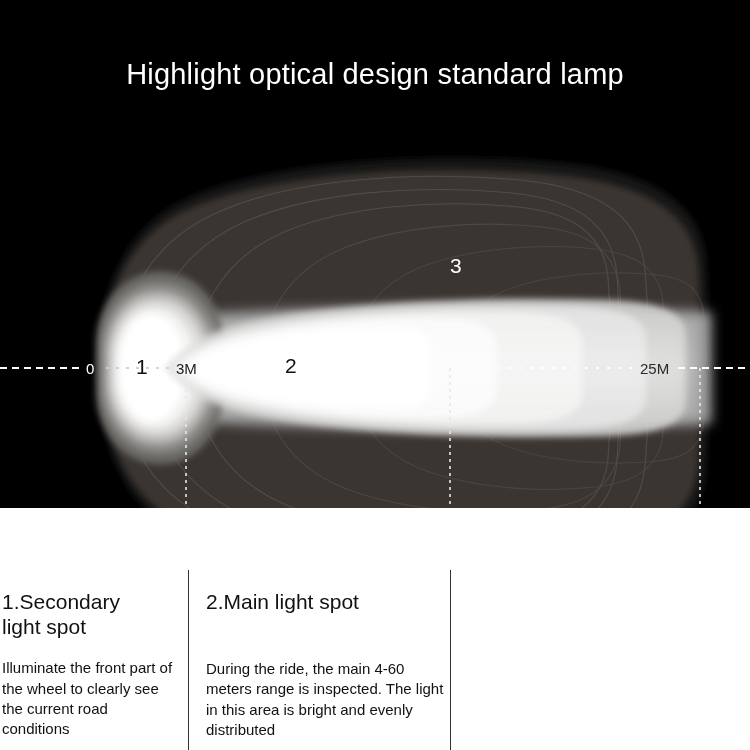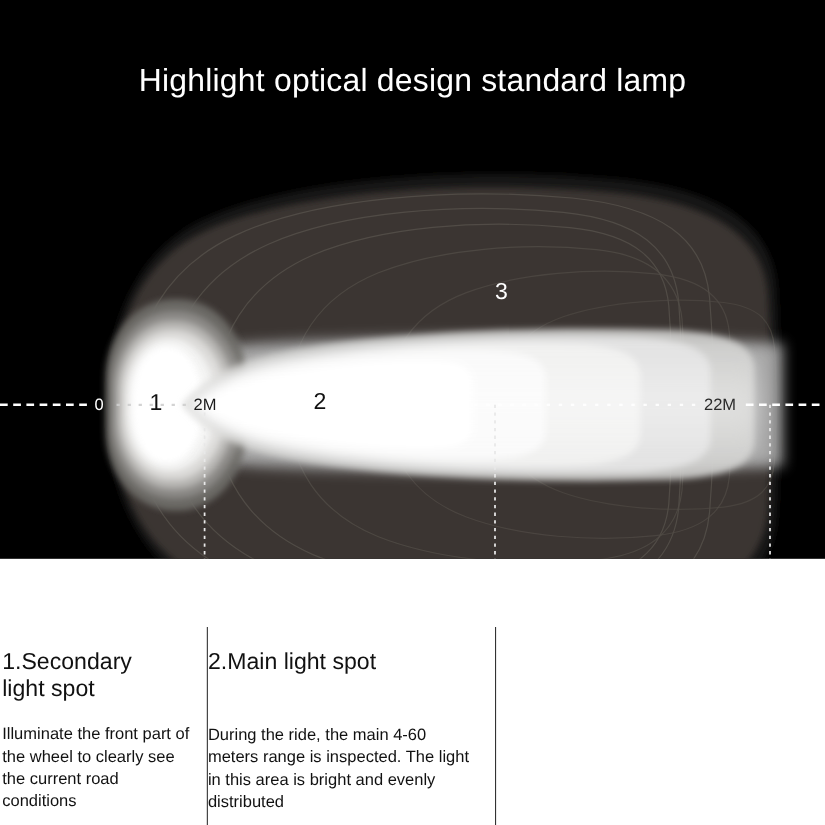--- a/index.html
+++ b/index.html
@@ -73,21 +73,21 @@
     background:#ffffff;
     padding-left:40px;
   }
   .col{
     position:absolute;
     top:0;
     height:180px;
     padding-top:19px;
   }
   .col-1{ left:0px;   width:186px; padding-left:2px;  padding-right:8px; }
-  .col-2{ left:183px; width:250px; padding-left:6px;  padding-right:6px; }
+  .col-2{ left:200px; width:250px; padding-left:6px;  padding-right:6px; }
   .col-3{ left:458px; width:292px; padding-left:5px;  padding-right:6px; }
 
   .col h3{
     font-size:21px;
     font-weight:400;
     color:#111111;
     line-height:1.20;
     margin:0 0 0 0;
     white-space:pre-line;
   }
@@ -291,22 +291,22 @@
       <line x1="106" y1="368" x2="172" y2="368" stroke="#cfcfcf" stroke-width="2" stroke-dasharray="3 7" opacity="0.9"></line>
       <line x1="200" y1="368" x2="636" y2="368" stroke="#ffffff" stroke-width="2" stroke-dasharray="3 8" opacity="0.95"></line>
       <line x1="678" y1="368" x2="750" y2="368" stroke="#ffffff" stroke-width="2.2" stroke-dasharray="7 5"></line>
 
       <line x1="186" y1="368" x2="186" y2="570" stroke="#e8e8e8" stroke-width="1.6" stroke-dasharray="3 4"></line>
       <line x1="450" y1="368" x2="450" y2="570" stroke="#e8e8e8" stroke-width="1.6" stroke-dasharray="3 4"></line>
       <line x1="700" y1="368" x2="700" y2="570" stroke="#e8e8e8" stroke-width="1.6" stroke-dasharray="3 4"></line>
     </svg>
 
     <div class="axis-label lbl-0">0</div>
-    <div class="axis-label lbl-4m">2M</div>
-    <div class="axis-label lbl-25m">22M</div>
+    <div class="axis-label lbl-4m">3M</div>
+    <div class="axis-label lbl-25m">25M</div>
 
     <div class="zone-num n1">1</div>
     <div class="zone-num n2">2</div>
     <div class="zone-num n3">3</div>
   </div>
 
   <div class="captions">
     <div class="divider d1"></div>
     <div class="divider d2"></div>
 

